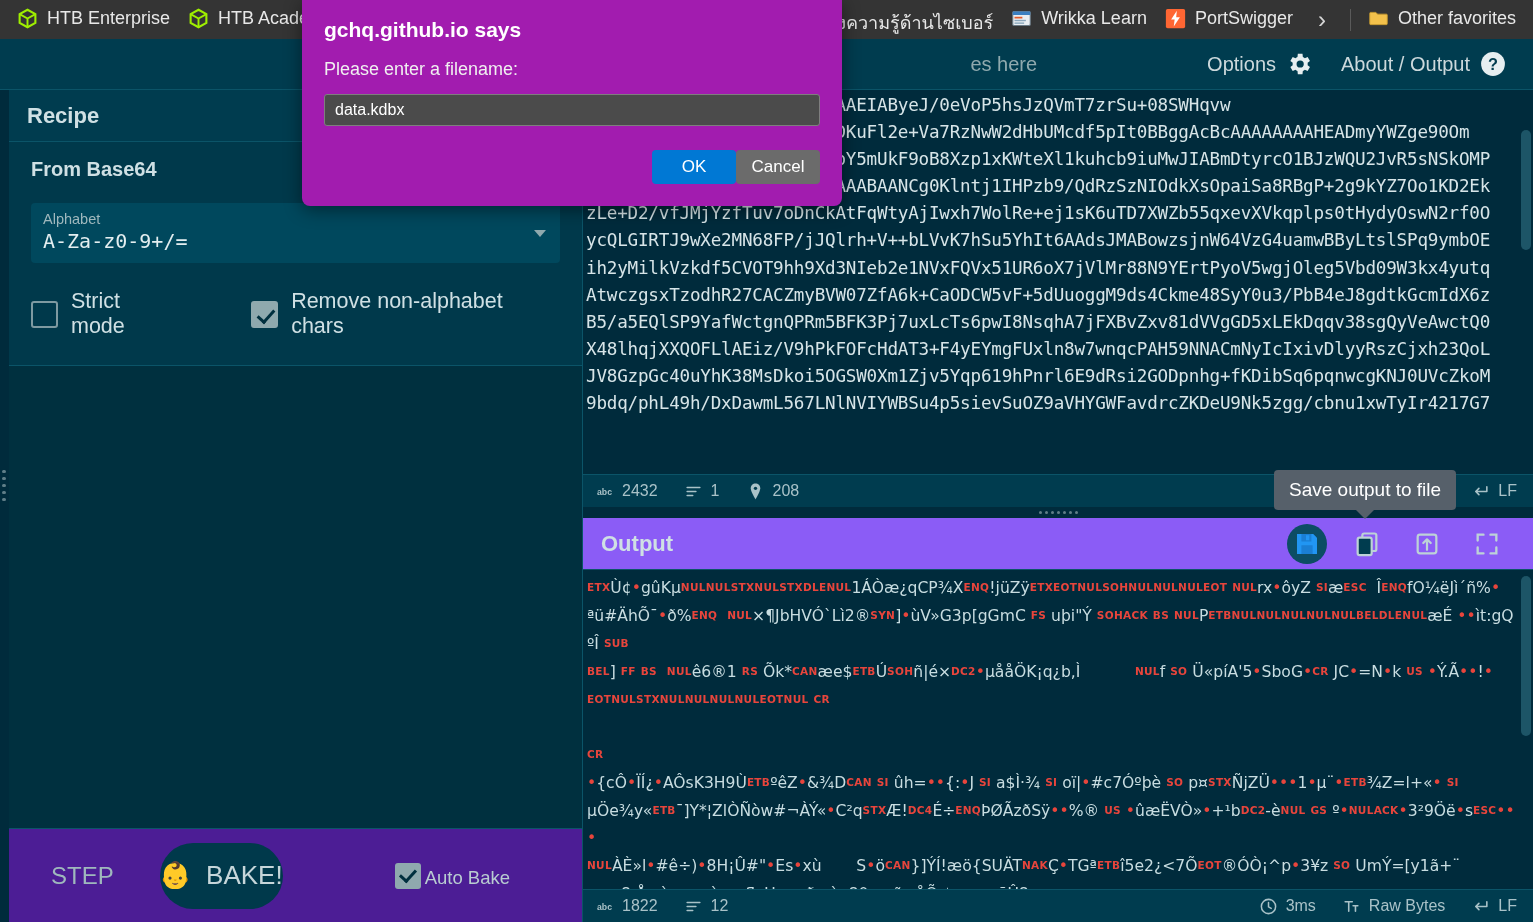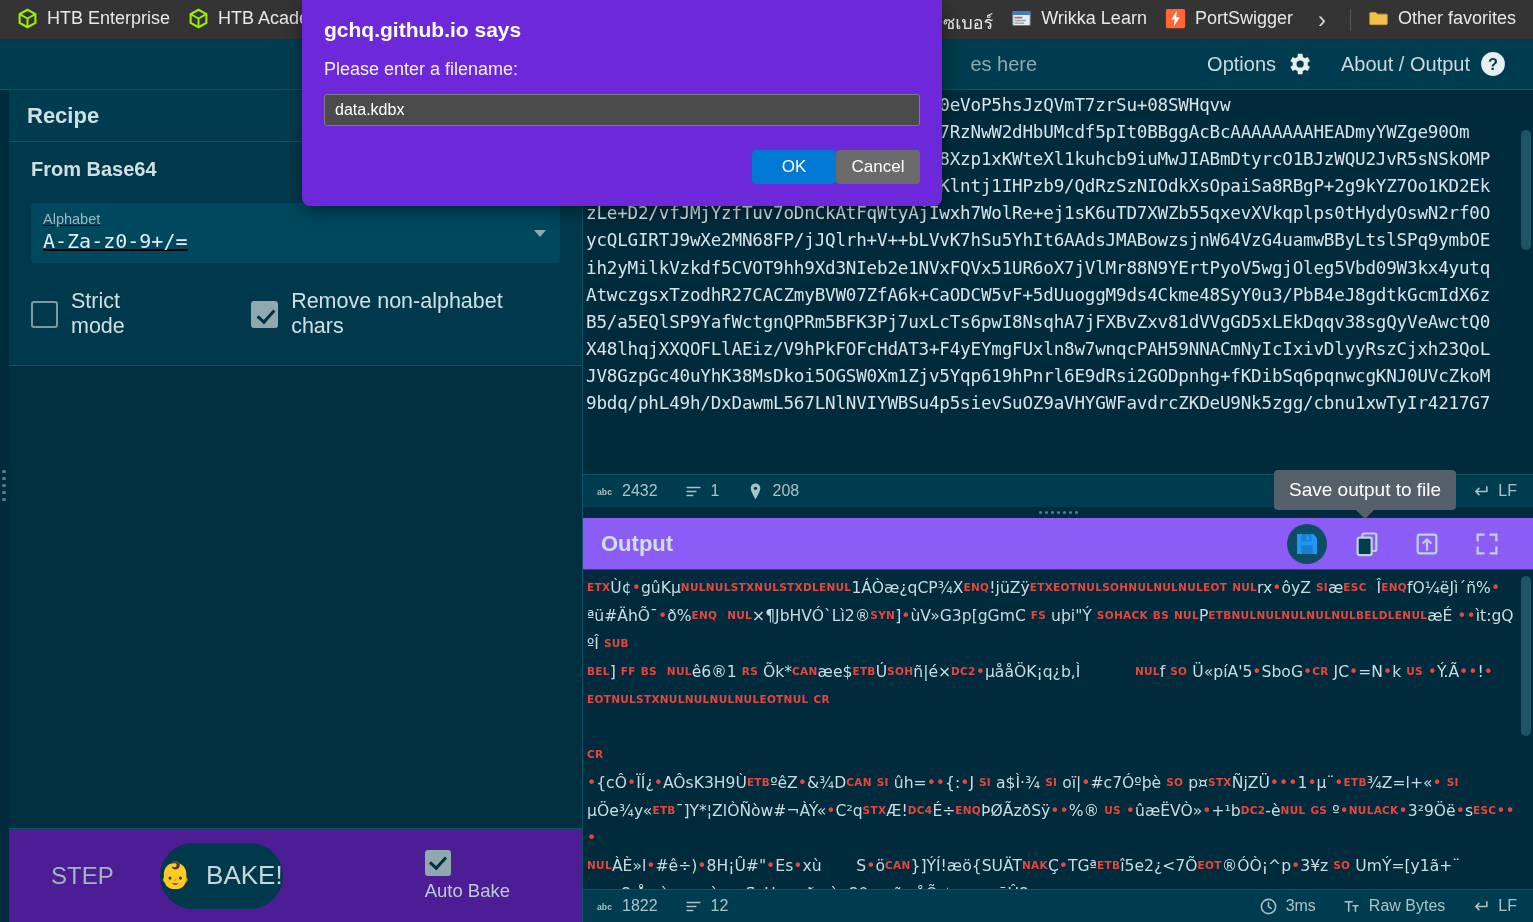--- a/index.html
+++ b/index.html
@@ -75,21 +75,21 @@
   #recipe-list { padding: 0; }
   .operation {
     background: #00394b;
     border-bottom: 1px solid #0b5468;
     padding: 16px 22px 26px 22px;
   }
   .op-title { color: #cfe0e4; font-size: 20px; font-weight: bold; margin-bottom: 22px; }
   .arg-group {
     position: relative;
     background: #00485d; border-radius: 4px;
-    padding: 8px 24px 10px 12px; margin-bottom: 26px; text-decoration: underline;
+    padding: 8px 24px 10px 12px; margin-bottom: 26px;
   }
   .arg-label { color: #9fb8bd; font-size: 14.5px; margin-bottom: 2px; }
   .arg-value {
     color: #e3eef0; font-size: 20px;
     font-family: "DejaVu Sans Mono", monospace;
   }
   .arg-caret {
     position: absolute; right: 14px; top: 50%; margin-top: -3px;
     width: 0; height: 0; border-left: 6px solid transparent;
     border-right: 6px solid transparent; border-top: 7px solid #8fa9ae;
@@ -117,21 +117,21 @@
   #step-btn {
     color: #9fb8bd; font-size: 24px; padding: 10px 22px; cursor: pointer;
   }
   #bake-btn {
     flex: 1; max-width: 270px; height: 66px; border-radius: 33px;
     background: #00394b; border: none; cursor: pointer;
     display: flex; align-items: center; justify-content: center; gap: 14px;
     color: #c6d6da; font-size: 26px;
   }
   #bake-emoji { font-size: 26px; }
-  #auto-bake-wrap { display: flex; flex-direction: column; align-items: flex-start; gap: 4px; cursor: pointer; margin-left: 41px; }
+  #auto-bake-wrap { display: flex; flex-direction: row; align-items: flex-end; gap: 4px; cursor: pointer; margin-left: 41px; }
   #auto-bake-box {
     width: 26px; height: 26px; background: #8fa9ae; border-radius: 3px; position: relative;
   }
   #auto-bake-box::after {
     content: ""; position: absolute; left: 8px; top: 3px; width: 7px; height: 13px;
     border: solid #00303f; border-width: 0 3px 3px 0; transform: rotate(42deg);
   }
   #auto-bake-label { color: #b9ccd1; font-size: 18.5px; }
 
   
@@ -200,22 +200,22 @@
     padding: 9px 15px; border-radius: 4px; white-space: nowrap;
   }
   #save-tooltip::after {
     content: ""; position: absolute; left: 50%; margin-left: -9px; bottom: -9px;
     border-left: 9px solid transparent; border-right: 9px solid transparent;
     border-top: 9px solid #56606a;
   }
 
   
   #dialog {
-    position: absolute; left: 302px; top: 0; width: 640px; z-index: 100;
-    background: #6d28d9; color: #fff;
+    position: absolute; left: 302px; top: 0; width: 540px; z-index: 100;
+    background: #a21caf; color: #fff;
     border-radius: 0 0 8px 8px;
     box-shadow: 0 4px 18px rgba(0,0,0,.45);
     padding: 18px 22px 22px 22px;
   }
   #dialog-title { font-size: 21px; font-weight: bold; margin-bottom: 17px; }
   #dialog-prompt { font-size: 18px; color: #f0f0f0; margin-bottom: 14px; }
   #dialog-input {
     width: 100%; height: 32px; background: #4b4b4b; color: #fff;
     border: 1px solid #7e7e7e; border-radius: 3px;
     padding: 0 10px; font-size: 16px;

